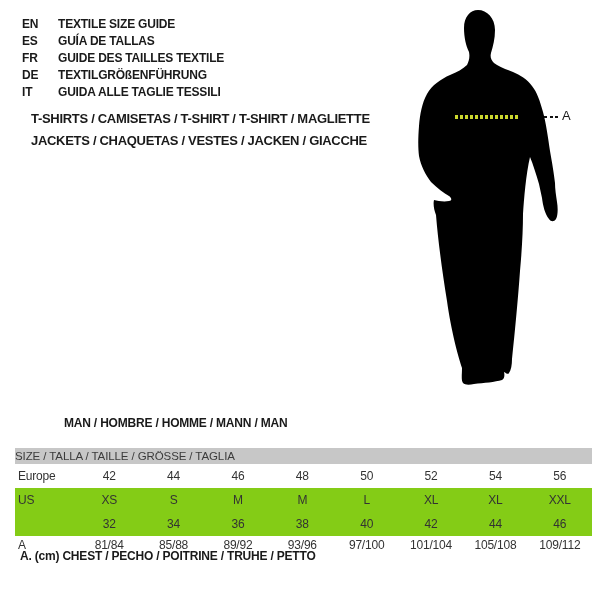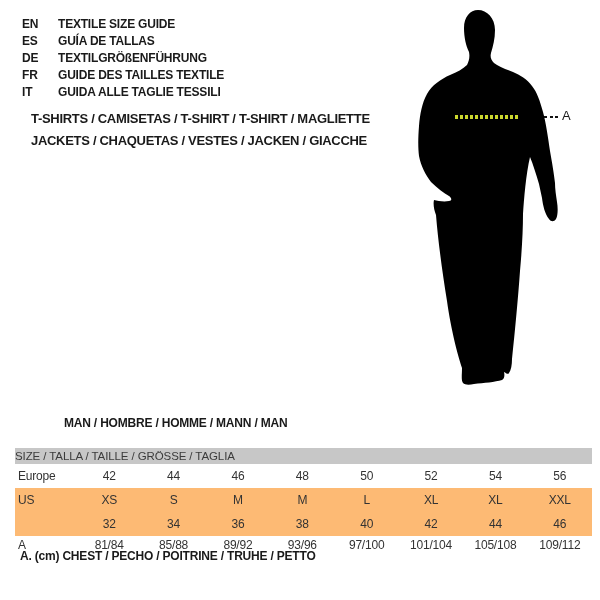--- a/index.html
+++ b/index.html
@@ -30,47 +30,47 @@
   
   .section-title{position:absolute;left:18px;top:416px;font-size:12px;font-weight:bold;letter-spacing:-0.2px;padding-left:46px;}
   
   .size-table{position:absolute;left:15px;top:448px;width:577px;}
   .table-header{
     height:16px;line-height:16px;background:#c7c7c7;color:#3b3b3b;
     font-size:11.5px;box-sizing:border-box;letter-spacing:-0.1px;
   }
   .t-row{display:grid;grid-template-columns:62px repeat(8,1fr);height:24px;align-items:center;}
   .t-row.tall{height:18px;}
-  .t-row.alt{background:#fdba74;}
+  .t-row.alt{background:#84cc16;}
   .t-lbl{font-size:12px;color:#333;padding-left:3px;letter-spacing:-0.2px;}
   .t-val{font-size:12px;color:#333;text-align:center;letter-spacing:-0.2px;}
   
   .footnote{position:absolute;left:20px;top:549px;font-size:12px;font-weight:bold;letter-spacing:-0.2px;}
 </style>
 </head>
 <body>
 
 <div class="canvas">
 
   <div class="lang-list">
     <div class="lang-row">
       <span class="lang-code">EN</span>
       <span class="lang-label">TEXTILE SIZE GUIDE</span>
     </div>
     <div class="lang-row">
       <span class="lang-code">ES</span>
       <span class="lang-label">GUÍA DE TALLAS</span>
     </div>
     <div class="lang-row">
+      <span class="lang-code">FR</span>
+      <span class="lang-label">GUIDE DES TAILLES TEXTILE</span>
+    </div>
+    <div class="lang-row">
       <span class="lang-code">DE</span>
       <span class="lang-label">TEXTILGRÖßENFÜHRUNG</span>
-    </div>
-    <div class="lang-row">
-      <span class="lang-code">FR</span>
-      <span class="lang-label">GUIDE DES TAILLES TEXTILE</span>
     </div>
     <div class="lang-row">
       <span class="lang-code">IT</span>
       <span class="lang-label">GUIDA ALLE TAGLIE TESSILI</span>
     </div>
   </div>
 
   <div class="garments">
     <div class="garment-line">T-SHIRTS / CAMISETAS / T-SHIRT / T-SHIRT / MAGLIETTE</div>
     <div class="garment-line">JACKETS / CHAQUETAS / VESTES / JACKEN / GIACCHE</div>

